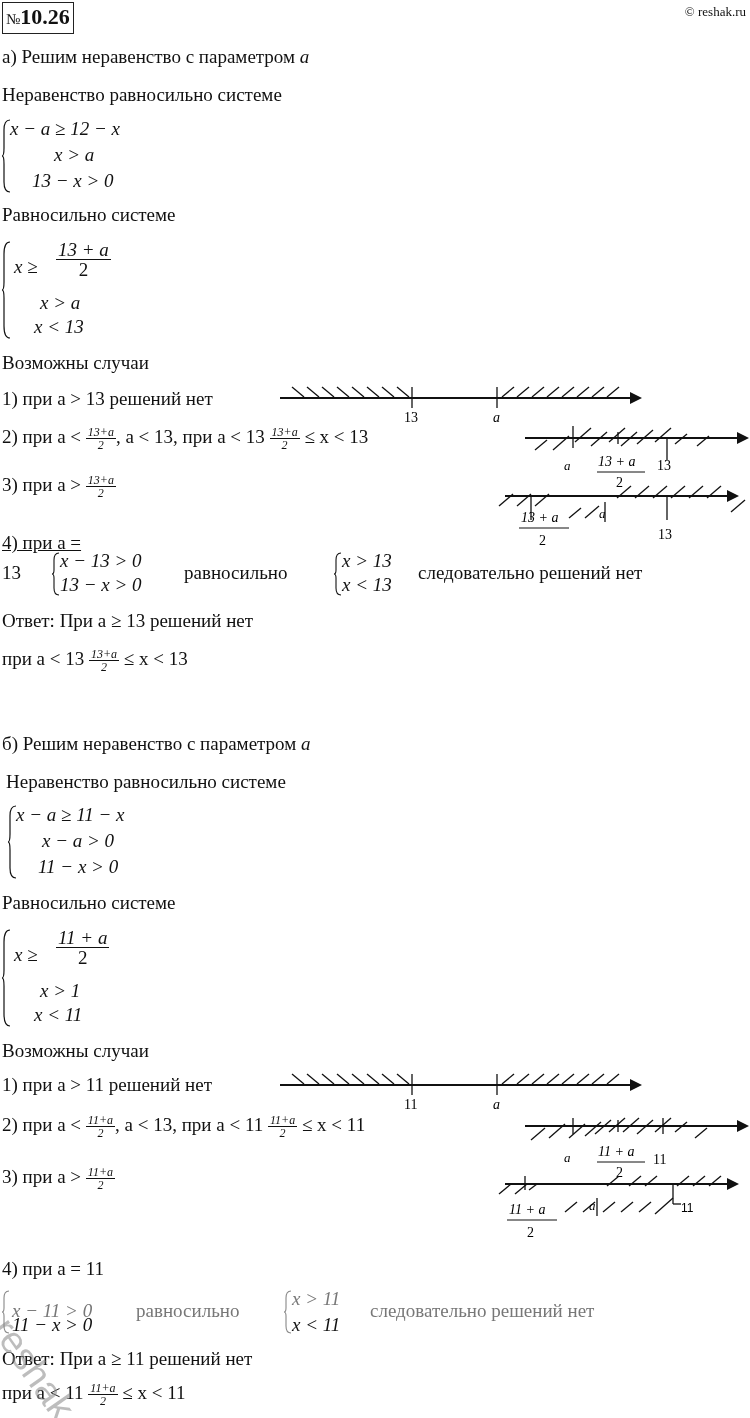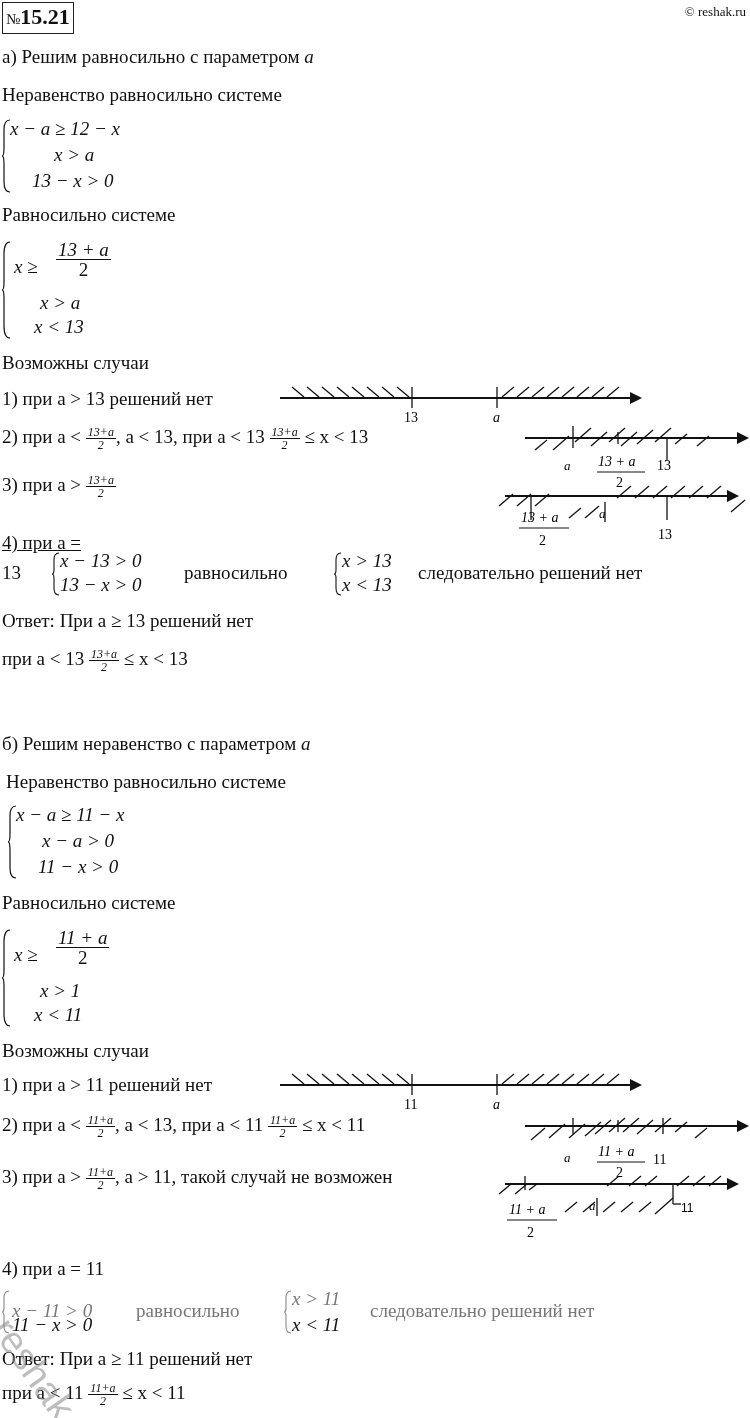--- a/index.html
+++ b/index.html
@@ -19,26 +19,26 @@
   .frac.big { font-size: 19px; }
   .gray { color: #777; }
   svg.nl { position: absolute; overflow: visible; }
   .watermark { position: absolute; left: 18px; top: 1310px; font-size: 38px; color: #888; opacity: 0.55;
                transform: rotate(55deg); transform-origin: left top; font-family: "Liberation Sans", sans-serif; }
 </style>
 </head>
 <body>
 
 <div class="abs title-box">
-  <span class="no">№</span><span>15.21</span>
+  <span class="no">№</span><span>10.26</span>
 </div>
 <div class="abs copyright">© reshak.ru</div>
 
 <div class="abs t" style="left:2px;top:46px;">
-  <span>а) Решим равносильно с параметром</span> <span class="i">a</span>
+  <span>а) Решим неравенство с параметром</span> <span class="i">a</span>
 </div>
 <div class="abs t" style="left:2px;top:84px;">Неравенство равносильно системе</div>
 
 <div class="sys" style="left:2px;top:118px;width:200px;height:76px;">
   <svg style="position:absolute;left:0;top:0" width="10" height="76">
       <path d="M8 2 Q2 2 2 12 L2 30 Q2 38 0 38 Q2 38 2 46 L2 64 Q2 74 8 74" fill="none" stroke="#111" stroke-width="1.2"></path>
     </svg>
   <div class="abs t i" style="left:8px;top:0;">x − a ≥ 12 − x</div>
   <div class="abs t i" style="left:52px;top:26px;">x &gt; a</div>
   <div class="abs t i" style="left:30px;top:52px;">13 − x &gt; 0</div>
@@ -267,21 +267,21 @@
   <line x1="138" y1="8" x2="138" y2="24" stroke="#111" stroke-width="1.3"></line>
   <text x="39" y="52" font-size="13" font-style="italic" font-family="Liberation Serif, serif">a</text>
   <text x="73" y="46" font-size="14" font-style="italic" font-family="Liberation Serif, serif">11 + a</text>
   <line x1="72" y1="52" x2="120" y2="52" stroke="#111" stroke-width="1"></line>
   <text x="91" y="67" font-size="14" font-family="Liberation Serif, serif">2</text>
   <text x="128" y="54" font-size="14" font-family="Liberation Serif, serif">11</text>
 </svg>
 
 <div class="abs t" style="left:2px;top:1166px;height:40px;">
   <span>3) при a &gt;</span>
-  <span class="frac small i"><span class="num">11+a</span><span class="den">2</span></span><span>, a &gt; 11,  такой случай не возможен</span>
+  <span class="frac small i"><span class="num">11+a</span><span class="den">2</span></span>
 </div>
 
 <svg class="nl" style="left:495px;top:1170px;" width="255" height="72">
   <line x1="10" y1="14" x2="232" y2="14" stroke="#111" stroke-width="2"></line>
   <polygon points="232,8 244,14 232,20" fill="#111"></polygon>
   <g stroke="#111" stroke-width="1.3">
     <line x1="4" y1="24" x2="16" y2="14"></line>
       <line x1="20" y1="24" x2="32" y2="14"></line>
       <line x1="34" y1="20" x2="42" y2="14"></line>
     <line x1="112" y1="16" x2="124" y2="6"></line>

